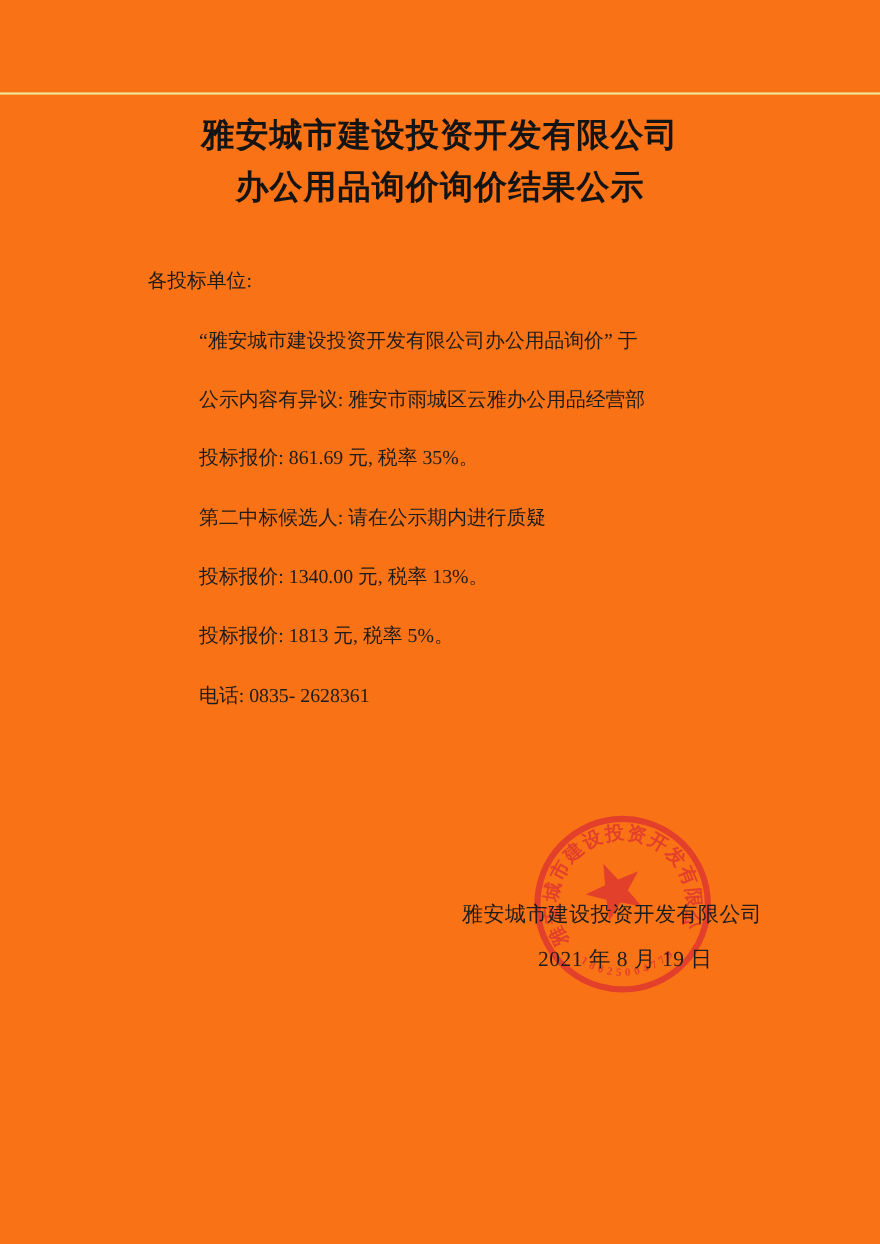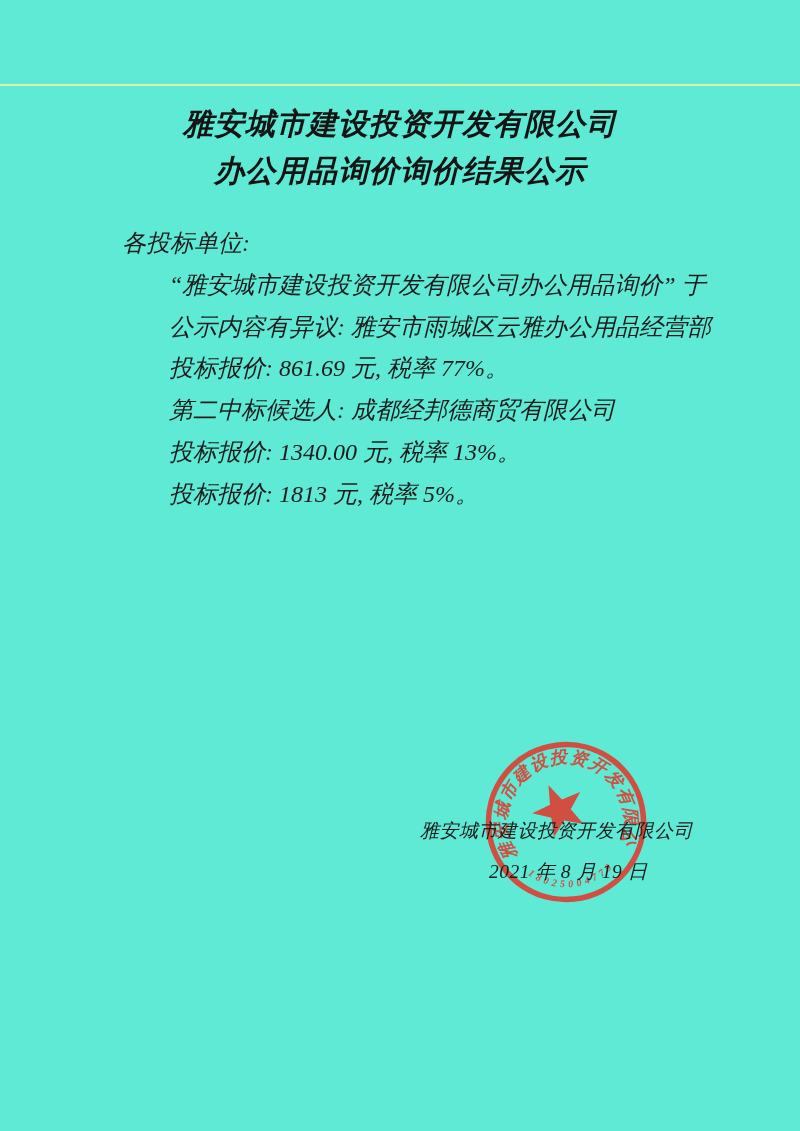--- a/index.html
+++ b/index.html
@@ -6,22 +6,21 @@
   body {
     width: 800px; height: 1131px;
     background: #ffffff;
     font-family: "Liberation Serif", "DejaVu Serif", serif;
     color: #1e1e1e;
     position: relative;
     overflow: hidden;
   }
   .page {
     position: absolute; inset: 0;
-    background: #5eead4;
-    font-style: italic;
+    background: #f97316;
   }
   .scan-line {
     position: absolute;
     top: 84px; left: 0;
     width: 800px; height: 2px;
     background: #eef29d;
     opacity: 0.9;
   }
   .title-block {
     position: absolute;
@@ -34,22 +33,22 @@
     font-size: 30px;
     line-height: 47px;
     letter-spacing: 1px;
     color: #141414;
   }
   .body-block {
     position: absolute;
     top: 223px; left: 122px; width: 570px;
   }
   .body-block p {
-    margin: 0;
-    font-size: 24px;
+    margin: 12px;
+    font-size: 18px;
     line-height: 41.8px;
     letter-spacing: 0px;
     white-space: nowrap;
     color: #1c1c1c;
   }
   .body-block p.indent { padding-left: 47px; }
   .signature-company {
     position: absolute;
     top: 818px; left: 420px;
     font-size: 19px;
@@ -90,24 +89,25 @@
 
   <div class="title-block">
     <div class="title-line">雅安城市建设投资开发有限公司</div>
     <div class="title-line">办公用品询价询价结果公示</div>
   </div>
 
   <div class="body-block">
     <p>各投标单位:</p>
     <p class="indent">“雅安城市建设投资开发有限公司办公用品询价” 于</p>
     <p class="indent">公示内容有异议: 雅安市雨城区云雅办公用品经营部</p>
-    <p class="indent">投标报价: 861.69 元, 税率 77%。</p>
-    <p class="indent">第二中标候选人: 成都经邦德商贸有限公司</p>
+    <p class="indent">投标报价: 861.69 元, 税率 35%。</p>
+    <p class="indent">第二中标候选人: 请在公示期内进行质疑</p>
     <p class="indent">投标报价: 1340.00 元, 税率 13%。</p>
     <p class="indent">投标报价: 1813 元, 税率 5%。</p>
+    <p class="indent">电话: 0835- 2628361</p>
   </div>
 
   <svg class="seal" viewBox="0 0 204 204" xmlns="http://www.w3.org/2000/svg">
     <g transform="rotate(-6 102 102)">
       <circle cx="102" cy="102" r="76" fill="none" stroke-width="5.5" stroke="#e0392f"></circle>
       <polygon transform="translate(97,90) rotate(-18)" points="0,-27 6.4,-8.8 25.7,-8.3 10.4,3.4 15.9,21.8 0,10.9 -15.9,21.8 -10.4,3.4 -25.7,-8.3 -6.4,-8.8" fill="#e0392f"></polygon>
       <defs>
         <path id="arcTop" d="M 52.8,132.7 A 58,58 0 1 1 151.2,132.7" fill="none"></path>
         <path id="arcBottom" d="M 51.6,141.4 A 64,64 0 0 0 152.4,141.4" fill="none"></path>
       </defs>

